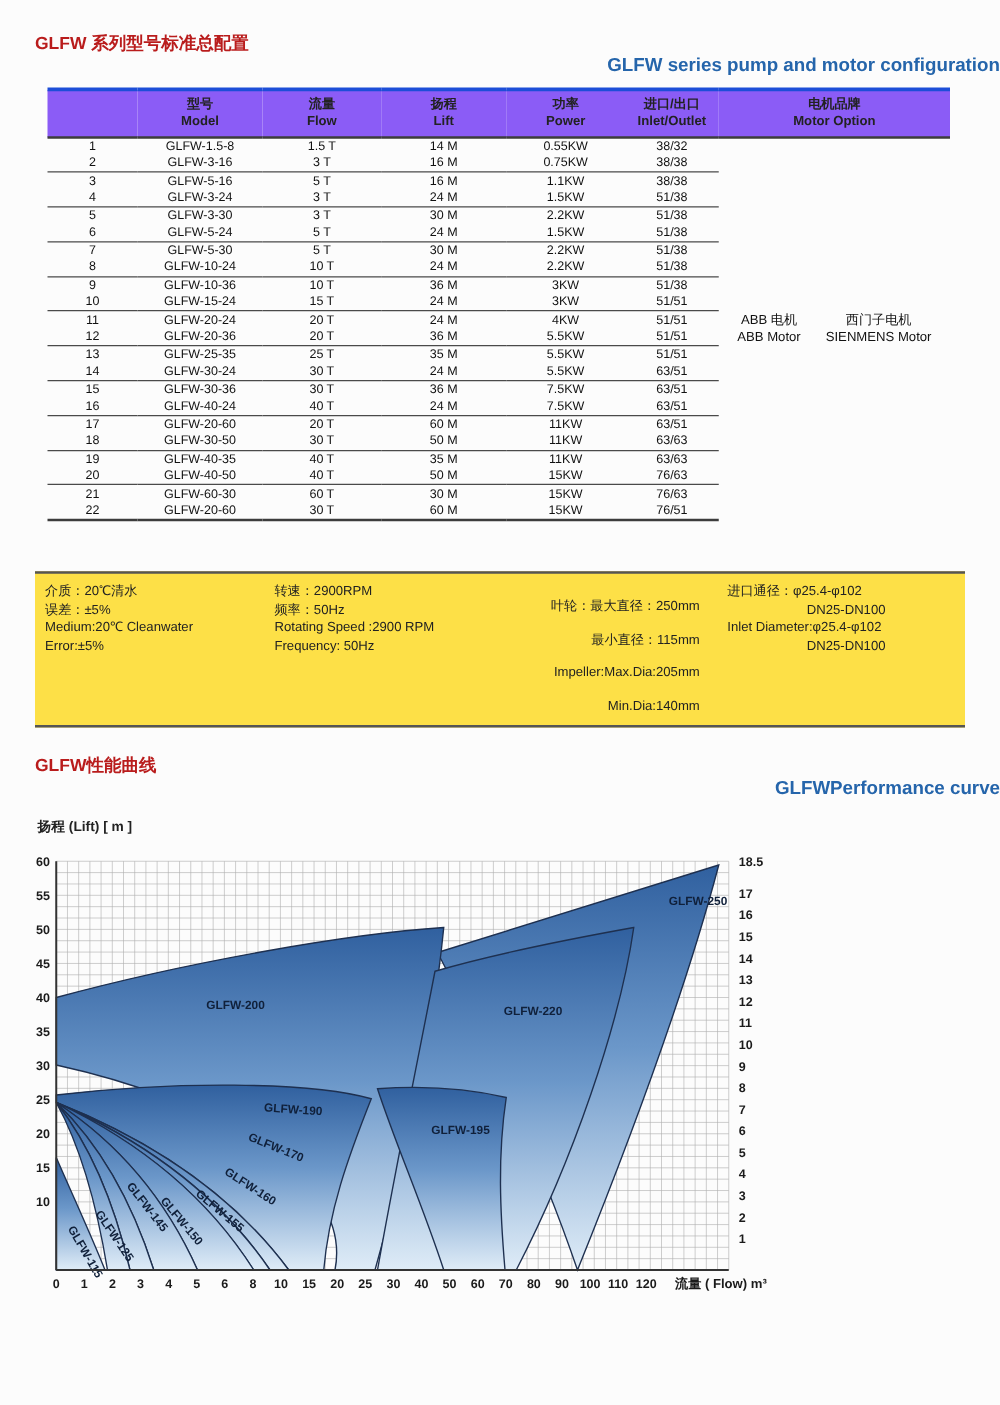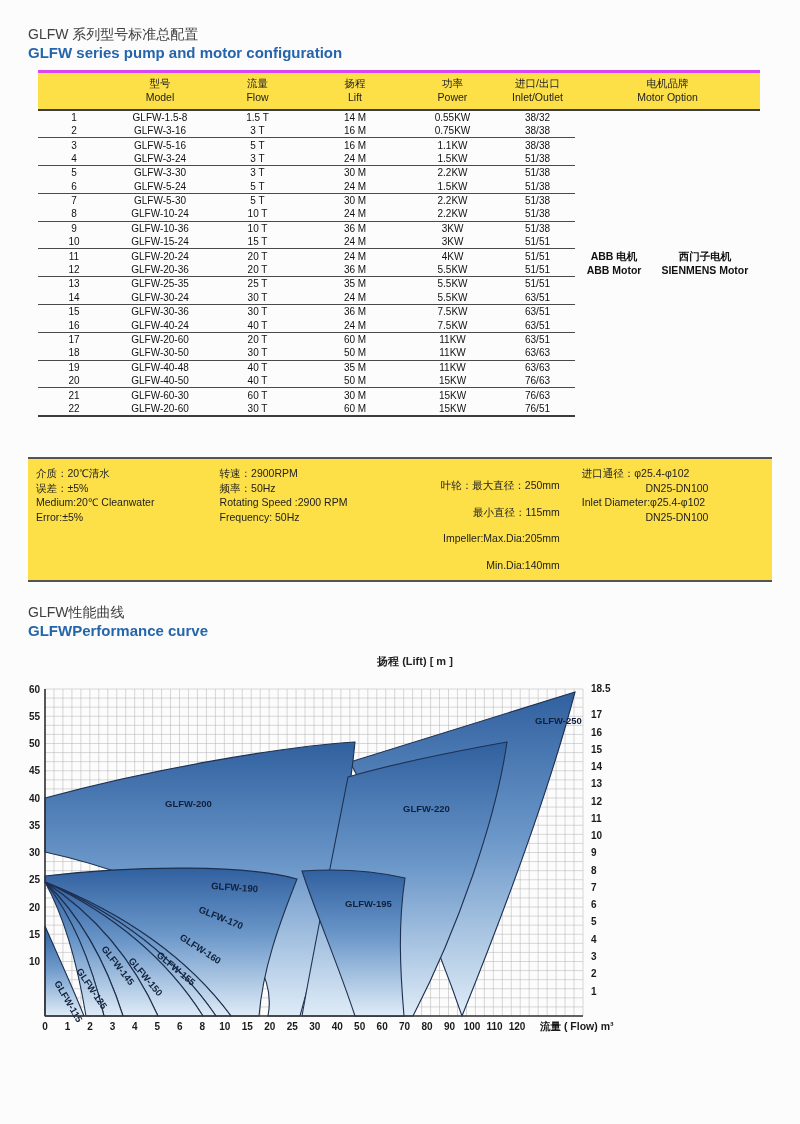--- a/index.html
+++ b/index.html
@@ -2,58 +2,58 @@
 <html><head>
 <meta charset="utf-8">
 <style>
   html,body{margin:0;padding:0;}
   body{
     width:800px;height:1124px;background:#fcfcfc;
     font-family:"Liberation Sans", sans-serif;color:#1a1a1a;
     position:relative;overflow:hidden;
   }
   .titleblock{margin:26px 0 0 28px;line-height:1.25;}
-  .t-zh{color:#404040;font-size:14px;font-weight:normal;}
-  .t-en{color:#2565ab;font-size:15px;font-weight:bold;}
+  .t-zh{color:#b91c1c;font-size:14px;font-weight:bold;}
+  .t-en{color:#2565ab;font-size:15px;font-weight:bold;text-align:right;}
   
   table.cfg{
     border-collapse:collapse;margin:8px 0 0 38px;width:722px;
     font-size:10px;table-layout:fixed;
   }
   table.cfg col.c-num{width:72px}
   table.cfg col.c-model{width:100px}
   table.cfg col.c-flow{width:95px}
   table.cfg col.c-lift{width:100px}
   table.cfg col.c-power{width:95px}
   table.cfg col.c-io{width:75px}
   table.cfg col.c-motor{width:185px}
   table.cfg thead th{
-    background:#fde047;border-top:3px solid #d946ef;border-bottom:2px solid #3c3c3c;
-    font-weight:normal;font-size:10.5px;padding:4px 0;line-height:1.3;color:#222;
+    background:#8b5cf6;border-top:3px solid #1d4ed8;border-bottom:2px solid #3c3c3c;
+    font-weight:bold;font-size:10.5px;padding:4px 0;line-height:1.3;color:#222;
   }
   table.cfg td{height:13.4px;padding:0;text-align:center;color:#111;}
   table.cfg tr.pair-end td.b{border-bottom:1.6px solid #4a4a4a;}
   table.cfg tr.last td.b{border-bottom:2px solid #3c3c3c;}
   td.motor-cell{vertical-align:middle;text-align:center;border:none;}
-  .motor-opt{display:inline-block;margin:16px 10px;font-size:10.5px;line-height:1.35;font-weight:bold;}
+  .motor-opt{display:inline-block;margin:16px 10px;font-size:10.5px;line-height:1.35;}
   
   .sbox{
     margin:6px 0 0 28px;width:744px;background:#fde047;
     border-top:2px solid #555;border-bottom:2px solid #555;
     display:flex;padding:7px 0 8px 0;font-size:10.5px;line-height:1.38;color:#222;
   }
   .sbox-col{padding-left:8px;}
   .sbox-col.c1{width:180px}
   .sbox-col.c2{width:175px}
   .sbox-col.c3{width:180px}
   .sbox-col.c3 .ln{text-align:right;padding-right:14px;margin-top:12px;}
   .sbox-col.c4{width:195px}
   .sbox-col.c4 .ln:nth-child(even){text-align:center;}
   
-  .ylab{margin:14px 0 0 30px;font-size:11px;font-weight:bold;color:#222;text-align:center;}
+  .ylab{margin:14px 0 0 30px;font-size:11px;font-weight:bold;color:#222;}
   svg.chart{display:block;margin:0 0 0 28px;}
   .axis-lab{font-size:10px;font-weight:bold;fill:#1a1a1a;}
   .sail-lab{font-size:9.5px;font-weight:bold;fill:#10203a;}
   .flow-lab{font-size:10.5px;font-weight:bold;fill:#1a1a1a;}
 </style>
 </head>
 <body>
 
 <div class="titleblock">
   <div class="t-zh">GLFW 系列型号标准总配置</div>
@@ -222,21 +222,21 @@
       <tr class="pair-end">
         <td class="b">18</td>
         <td class="b">GLFW-30-50</td>
         <td class="b">30 T</td>
         <td class="b">50 M</td>
         <td class="b">11KW</td>
         <td class="b">63/63</td>
       </tr>
       <tr>
         <td class="b">19</td>
-        <td class="b">GLFW-40-48</td>
+        <td class="b">GLFW-40-35</td>
         <td class="b">40 T</td>
         <td class="b">35 M</td>
         <td class="b">11KW</td>
         <td class="b">63/63</td>
       </tr>
       <tr class="pair-end">
         <td class="b">20</td>
         <td class="b">GLFW-40-50</td>
         <td class="b">40 T</td>
         <td class="b">50 M</td>

